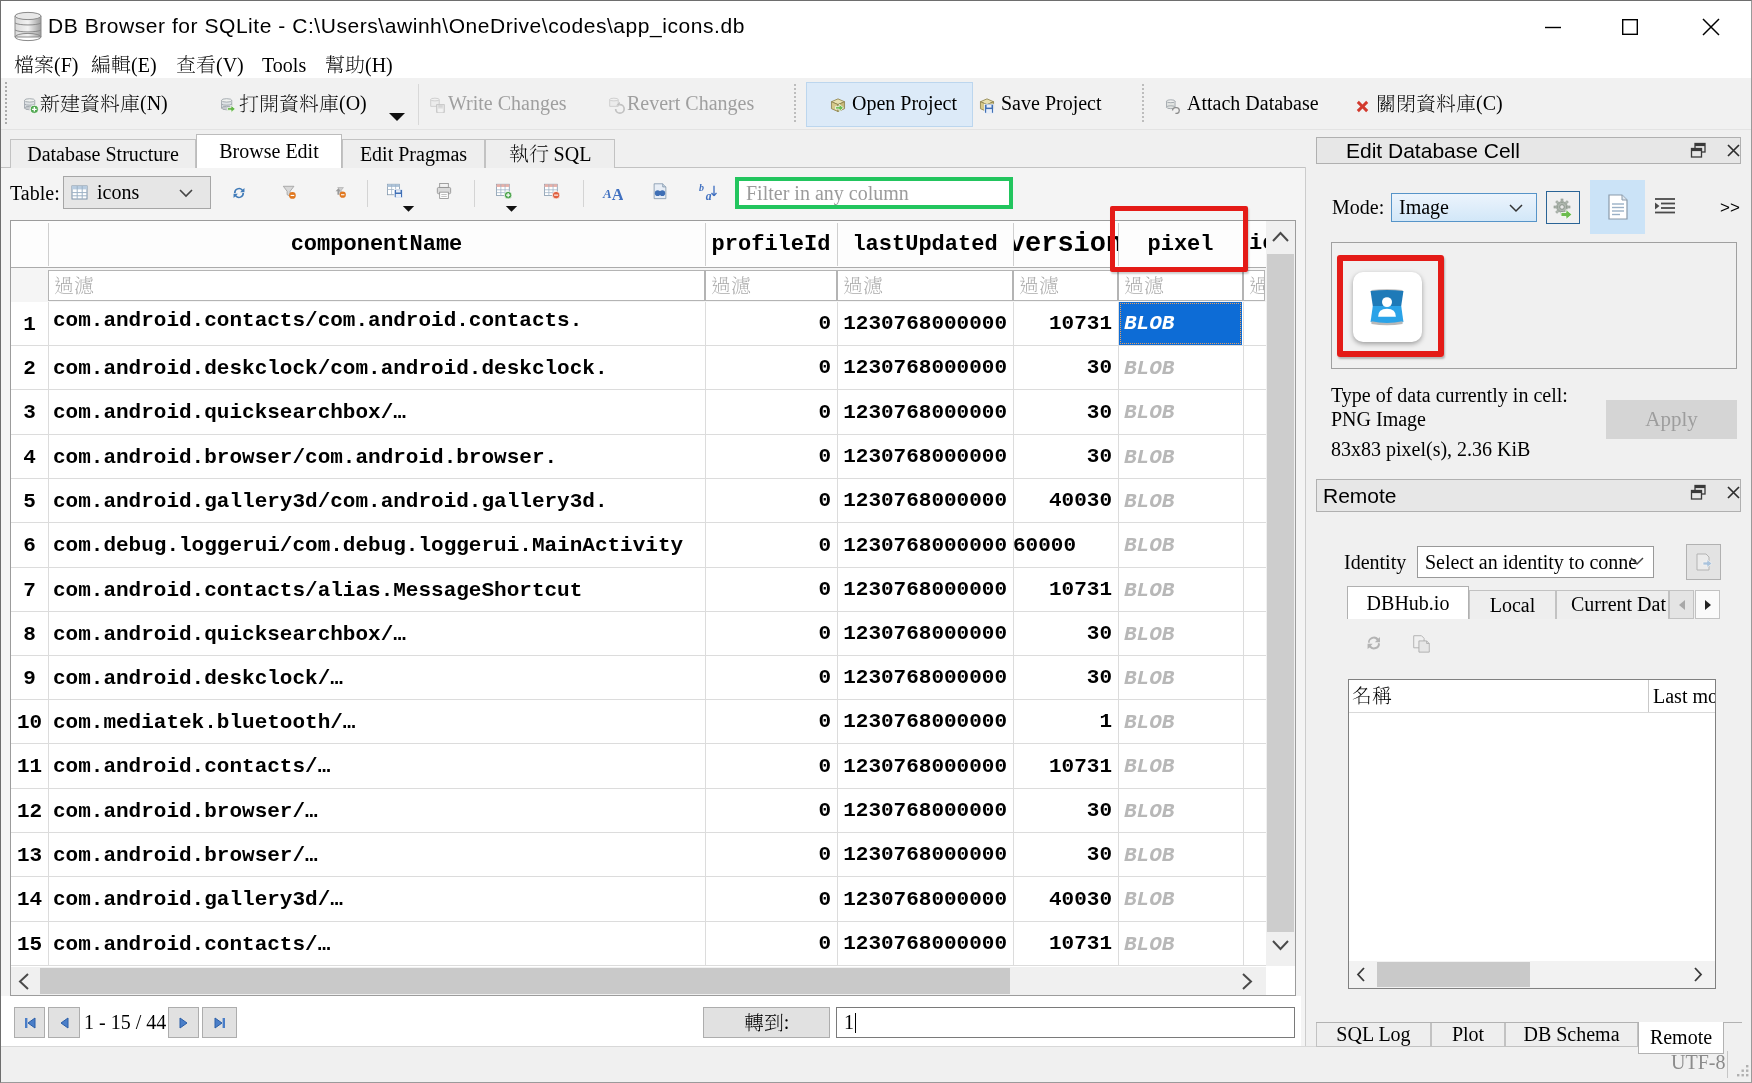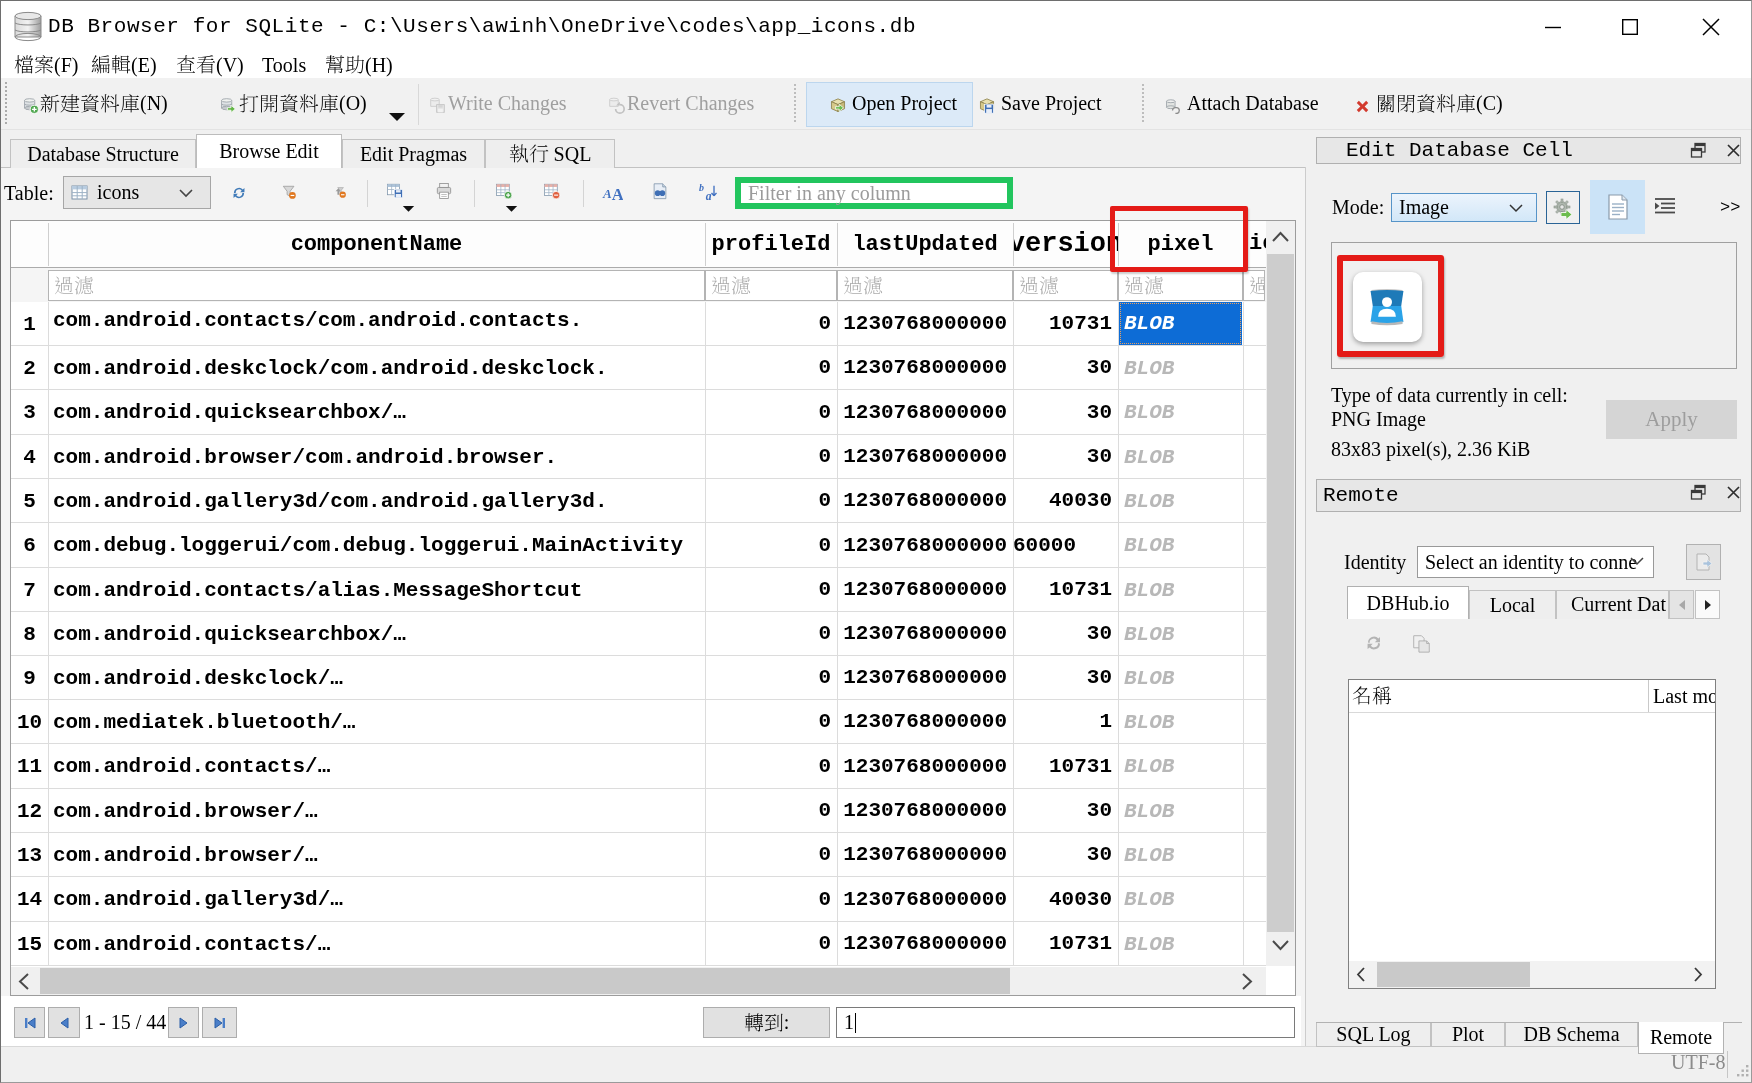--- a/index.html
+++ b/index.html
@@ -1,19 +1,19 @@
 <!DOCTYPE html>
 <html><head><meta charset="utf-8"><title>DB Browser for SQLite</title>
 <style>
 *{box-sizing:border-box;margin:0;padding:0}
 html,body{width:1752px;height:1083px;overflow:hidden}
 body{position:relative;background:#f0f0f0;font-family:"Liberation Serif",serif;font-size:20px;color:#000}
 .a{position:absolute}
 .cj{display:inline-block;width:1em;height:1em;vertical-align:-0.15em;fill:currentColor;overflow:visible}
-.sans{font-family:Liberation Mono, monospace}
+.sans{font-family:Liberation Sans, sans-serif}
 .mono{font-family:"Liberation Mono",monospace;font-weight:700}
 .vc{display:flex;align-items:center}
 .ctr{display:flex;align-items:center;justify-content:center}
 </style></head>
 <body>
 <svg style="position:absolute;width:0;height:0" aria-hidden="true">
     <defs>
       <path id="u6a94" transform="scale(1,-1)" d="M49 604H245L284 652Q284 652 296.5 642.0Q309 632 326.0 618.0Q343 604 357 590Q355 582 348.5 578.0Q342 574 331 574H57ZM175 604H221V588Q200 468 159.0 359.5Q118 251 50 160L35 173Q72 235 99.5 305.0Q127 375 145.5 451.0Q164 527 175 604ZM186 838 266 828Q264 818 256.5 811.0Q249 804 231 801V-51Q231 -55 225.5 -59.5Q220 -64 212.0 -67.5Q204 -71 196 -71H186ZM231 438Q274 416 300.0 394.0Q326 372 339.0 351.5Q352 331 354.5 315.0Q357 299 351.5 288.5Q346 278 335.5 276.5Q325 275 312 284Q305 307 289.0 334.0Q273 361 254.0 387.0Q235 413 219 432ZM469 403H806V373H469ZM410 661H896V631H410ZM458 540V565L513 540H794L817 567L875 523Q870 518 862.0 514.0Q854 510 840 508V356Q840 353 828.5 346.0Q817 339 803 339H797V510H501V349Q501 346 491.0 339.0Q481 332 464 332H458ZM421 148H870V118H421ZM416 8H870V-22H416ZM396 284V309L451 284H857L881 313L941 267Q936 262 927.5 257.5Q919 253 904 251V-54Q904 -57 892.5 -63.5Q881 -70 867 -70H860V254H439V-55Q439 -58 429.0 -65.0Q419 -72 402 -72H396ZM623 284H667V1H623ZM624 828 700 820Q699 810 692.0 803.5Q685 797 668 794V639H624ZM439 817Q478 798 502.0 778.0Q526 758 537.5 739.0Q549 720 550.5 704.5Q552 689 546.5 679.5Q541 670 530.5 668.5Q520 667 508 676Q504 697 490.5 721.5Q477 746 460.5 769.5Q444 793 428 810ZM877 661H866L899 696L962 634Q958 629 948.5 627.5Q939 626 925 625Q912 608 891.0 585.5Q870 563 854 549L838 556Q844 569 851.5 588.5Q859 608 866.0 628.0Q873 648 877 661ZM404 699H423Q436 641 424.5 599.5Q413 558 393 539Q385 532 374.0 527.5Q363 523 353.0 524.5Q343 526 337 534Q330 545 335.5 557.0Q341 569 353 579Q373 594 389.0 629.0Q405 664 404 699ZM810 820 892 797Q888 788 879.0 782.5Q870 777 853 777Q834 746 803.5 709.0Q773 672 743 642H720Q736 667 752.5 698.0Q769 729 784.0 761.0Q799 793 810 820Z"></path>
       <path id="u6848" transform="scale(1,-1)" d="M394 125Q389 120 377.5 118.0Q366 116 351 124Q287 58 208.5 10.5Q130 -37 58 -62L48 -43Q118 -12 197.5 46.0Q277 104 341 179ZM614 157Q695 130 749.5 103.5Q804 77 837.5 53.0Q871 29 886.0 9.5Q901 -10 901.5 -23.0Q902 -36 892.5 -40.5Q883 -45 867 -40Q848 -21 816.5 3.0Q785 27 748.0 53.0Q711 79 673.5 102.5Q636 126 604 144ZM757 621Q749 601 718 603Q704 542 670.0 491.5Q636 441 571.0 401.0Q506 361 399.0 332.5Q292 304 131 286L126 303Q280 323 382.0 354.0Q484 385 545.0 427.5Q606 470 636.5 524.5Q667 579 677 645ZM279 462Q414 444 509.0 424.5Q604 405 665.5 386.0Q727 367 761.5 349.5Q796 332 808.5 318.5Q821 305 818.0 297.0Q815 289 802.0 287.5Q789 286 773 293Q717 322 637.5 348.5Q558 375 460.0 398.5Q362 422 250 442ZM250 442Q270 463 295.5 494.5Q321 526 347.0 561.0Q373 596 394.0 628.0Q415 660 427 681L502 644Q497 636 486.0 632.0Q475 628 450 635L468 645Q452 622 423.5 585.0Q395 548 363.0 509.0Q331 470 304 440ZM844 609Q844 609 856.5 599.0Q869 589 886.5 574.5Q904 560 918 546Q915 530 892 530H96L87 560H803ZM556 333Q555 323 546.5 316.0Q538 309 519 307V-53Q519 -56 514.0 -60.5Q509 -65 501.0 -68.0Q493 -71 484 -71H475V343ZM873 290Q873 290 880.5 284.0Q888 278 900.0 268.0Q912 258 925.5 247.0Q939 236 950 225Q946 209 924 209H64L55 239H831ZM443 844Q480 833 502.0 818.0Q524 803 534.5 787.0Q545 771 546.5 757.0Q548 743 542.0 734.0Q536 725 526.0 723.0Q516 721 504 730Q500 757 478.0 787.0Q456 817 432 835ZM846 729 880 763 943 702Q933 695 905 693Q894 676 875.5 655.0Q857 634 840 620L824 628Q832 647 842.5 678.0Q853 709 857 729ZM149 767Q162 725 160.0 693.0Q158 661 147.5 639.5Q137 618 122 607Q109 597 91.5 595.0Q74 593 67 605Q61 616 67.0 627.5Q73 639 84 646Q109 660 122.5 694.5Q136 729 130 766ZM889 729V699H134V729Z"></path>
       <path id="u7de8" transform="scale(1,-1)" d="M906 783Q892 771 862 786Q804 776 730.5 765.0Q657 754 578.5 745.5Q500 737 427 732L422 751Q476 758 535.5 768.0Q595 778 654.0 789.5Q713 801 764.5 813.0Q816 825 853 835ZM504 -50Q504 -53 494.0 -60.0Q484 -67 469 -67H463V390V391L516 366H504ZM401 758V776L455 748H445V465Q445 401 441.5 330.0Q438 259 426.0 187.0Q414 115 388.5 47.0Q363 -21 318 -79L301 -68Q347 10 368.0 98.0Q389 186 395.0 279.0Q401 372 401 464V748ZM856 366 880 396 946 347Q942 342 931.0 337.0Q920 332 906 330V-7Q906 -24 902.0 -35.5Q898 -47 886.0 -53.5Q874 -60 849 -63Q848 -58 845.0 -53.0Q842 -48 837 -44Q831 -40 821.0 -38.0Q811 -36 794 -34V-18Q794 -18 805.5 -19.0Q817 -20 830.5 -21.0Q844 -22 850 -22Q859 -22 862.0 -18.0Q865 -14 865 -6V366ZM770 6Q770 3 761.0 -3.0Q752 -9 736 -9H731V365H770ZM637 -24Q637 -27 628.0 -34.0Q619 -41 604 -41H598V365H637ZM828 659 855 687 914 641Q910 636 900.5 631.5Q891 627 880 626V457Q880 454 873.5 450.0Q867 446 858.5 442.5Q850 439 842 439H836V659ZM894 201V171H473V201ZM891 366V336H479V366ZM868 498V468H433V498ZM864 659V629H433V659ZM369 614Q364 607 349.0 603.5Q334 600 313 612L340 619Q321 586 292.5 544.5Q264 503 229.5 459.0Q195 415 157.5 373.5Q120 332 84 299L82 311H115Q110 284 99.0 268.0Q88 252 76 248L49 322Q49 322 58.5 324.5Q68 327 72 330Q103 360 136.0 402.5Q169 445 200.5 492.5Q232 540 257.5 584.5Q283 629 298 663ZM290 795Q286 786 271.5 780.5Q257 775 233 785L259 793Q242 755 214.5 706.0Q187 657 155.0 608.0Q123 559 92 522L89 533H121Q117 506 106.5 490.0Q96 474 84 470L56 544Q56 544 64.5 546.5Q73 549 77 552Q97 576 117.0 612.0Q137 648 156.0 688.5Q175 729 189.5 766.5Q204 804 213 832ZM117 214Q132 141 120.5 89.0Q109 37 92 14Q85 5 74.0 -2.0Q63 -9 53.0 -10.0Q43 -11 36 -5Q29 5 33.0 17.5Q37 30 47 41Q62 56 74.0 83.5Q86 111 92.5 145.5Q99 180 97 214ZM271 239Q308 209 326.0 180.5Q344 152 348.5 129.0Q353 106 347.5 91.5Q342 77 330.5 73.5Q319 70 307 82Q306 119 290.5 162.0Q275 205 257 233ZM197 225Q222 183 231.5 146.0Q241 109 239.5 80.0Q238 51 229.5 33.5Q221 16 208.5 13.0Q196 10 185 25Q195 72 192.0 127.0Q189 182 181 222ZM262 442Q304 405 326.0 370.5Q348 336 354.5 308.5Q361 281 356.5 263.5Q352 246 340.5 241.5Q329 237 316 249Q315 278 304.0 312.0Q293 346 278.0 379.0Q263 412 248 436ZM64 318Q88 319 130.5 321.0Q173 323 225.5 326.5Q278 330 333 334L334 316Q308 311 267.0 302.0Q226 293 177.5 283.5Q129 274 80 265ZM68 539Q87 538 117.0 537.5Q147 537 183.0 537.5Q219 538 255 539V522Q233 515 184.5 504.0Q136 493 88 484Z"></path>
@@ -224,21 +224,21 @@
 <div class="a ctr" style="left:10px;top:139px;width:186px;height:29px;background:#eeeeee;border:1px solid #c2c2c2;border-bottom:none;z-index:2">Database Structure</div>
 <div class="a ctr" style="left:196px;top:134px;width:146px;height:34px;background:#fff;border:1px solid #bcbcbc;border-bottom:none;z-index:3">Browse Edit</div>
 <div class="a ctr" style="left:342px;top:139px;width:143px;height:29px;background:#eeeeee;border:1px solid #c2c2c2;border-bottom:none;z-index:2">Edit Pragmas</div>
 <div class="a ctr" style="left:485px;top:139px;width:130px;height:29px;background:#eeeeee;border:1px solid #c2c2c2;border-bottom:none;z-index:2"><svg class="cj" viewBox="0 -850 1000 1000">
       <use href="#u57f7"></use>
     </svg><svg class="cj" viewBox="0 -850 1000 1000">
       <use href="#u884c"></use>
     </svg>&nbsp;SQL</div>
 <div class="a" style="left:1px;top:167px;width:1304px;height:879px;background:#f4f4f4;border-top:1px solid #c2c2c2"></div>
 <div class="a" style="left:1305px;top:167px;width:1px;height:879px;background:#cccccc"></div>
-<div class="a vc" style="left:4px;top:177px;height:32px">Table:</div>
+<div class="a vc" style="left:10px;top:177px;height:32px">Table:</div>
 <div class="a" style="left:63px;top:176px;width:148px;height:33px;background:#e6e6e6;border:1px solid #a6a6a6"></div>
 <svg class="a" style="left:71px;top:184px" width="18" height="18" viewBox="0 0 18 18">
 <rect x="1" y="2" width="15" height="13" fill="#fff" stroke="#7c92a8"></rect>
     <rect x="1" y="2" width="15" height="3.4" fill="#b8cce0"></rect>
 <line x1="6.2" y1="2" x2="6.2" y2="15" stroke="#9db2c6"></line>
     <line x1="11.2" y1="2" x2="11.2" y2="15" stroke="#9db2c6"></line>
 <line x1="1" y1="8.6" x2="16" y2="8.6" stroke="#9db2c6"></line>
     <line x1="1" y1="11.8" x2="16" y2="11.8" stroke="#9db2c6"></line>
   </svg>
 <div class="a vc" style="left:97px;top:176px;height:33px">icons</div>
@@ -315,21 +315,21 @@
     <path d="M15 1 V5 H19" fill="#cdd9e6" stroke="#7c92a8"></path>
 <circle cx="8.5" cy="13" r="3.6" fill="#3f6fb5"></circle>
     <circle cx="14.5" cy="13" r="3.6" fill="#3f6fb5"></circle>
     <rect x="8.5" y="10.6" width="6" height="3" fill="#3f6fb5"></rect>
   </svg>
 <svg class="a" style="left:699px;top:182px" width="20" height="20" viewBox="0 0 24 23">
 <text x="0" y="10" font-family="Liberation Serif" font-size="12" font-weight="bold" font-style="italic" fill="#4070c0">b</text>
 <text x="8" y="21" font-family="Liberation Serif" font-size="14" font-weight="bold" font-style="italic" fill="#4070c0">a</text>
 <path d="M18 4 v12 m0 0 l-3-3.5 m3 3.5 l3-3.5" stroke="#4070c0" stroke-width="1.6" fill="none"></path>
   </svg>
-<div class="a vc" style="left:735px;top:177px;width:278px;height:32px;background:#fff;border:6px solid #22c55e;color:#9b9b9b;padding-left:7px">Filter in any column</div>
+<div class="a vc" style="left:735px;top:177px;width:278px;height:32px;background:#fff;border:4px solid #22c55e;color:#9b9b9b;padding-left:7px">Filter in any column</div>
 <div class="a" style="left:10px;top:220px;width:1286px;height:776px;background:#fff;border:1px solid #9c9c9c"></div>
 <div class="a" style="left:11px;top:221px;width:1255px;height:47px;background:#fdfdfd;border-bottom:1px solid #ababab"></div>
 <div class="a ctr mono" style="left:48px;top:221px;width:657px;height:46px;font-size:22px;overflow:hidden">componentName</div>
 <div class="a ctr mono" style="left:705px;top:221px;width:132px;height:46px;font-size:22px;overflow:hidden">profileId</div>
 <div class="a ctr mono" style="left:837px;top:221px;width:176px;height:46px;font-size:22px;overflow:hidden">lastUpdated</div>
 <div class="a ctr mono" style="left:1013px;top:221px;width:105px;height:46px;font-size:27px;overflow:hidden">version</div>
 <div class="a ctr mono" style="left:1118px;top:221px;width:125px;height:46px;font-size:22px;overflow:hidden">pixel</div>
 <div class="a mono" style="left:1249px;top:221px;width:17px;height:46px;font-size:22px;line-height:46px;overflow:hidden">ic</div>
 <div class="a" style="left:48px;top:223px;width:1px;height:43px;background:#cfcfcf"></div>
 <div class="a" style="left:705px;top:223px;width:1px;height:43px;background:#cfcfcf"></div>

